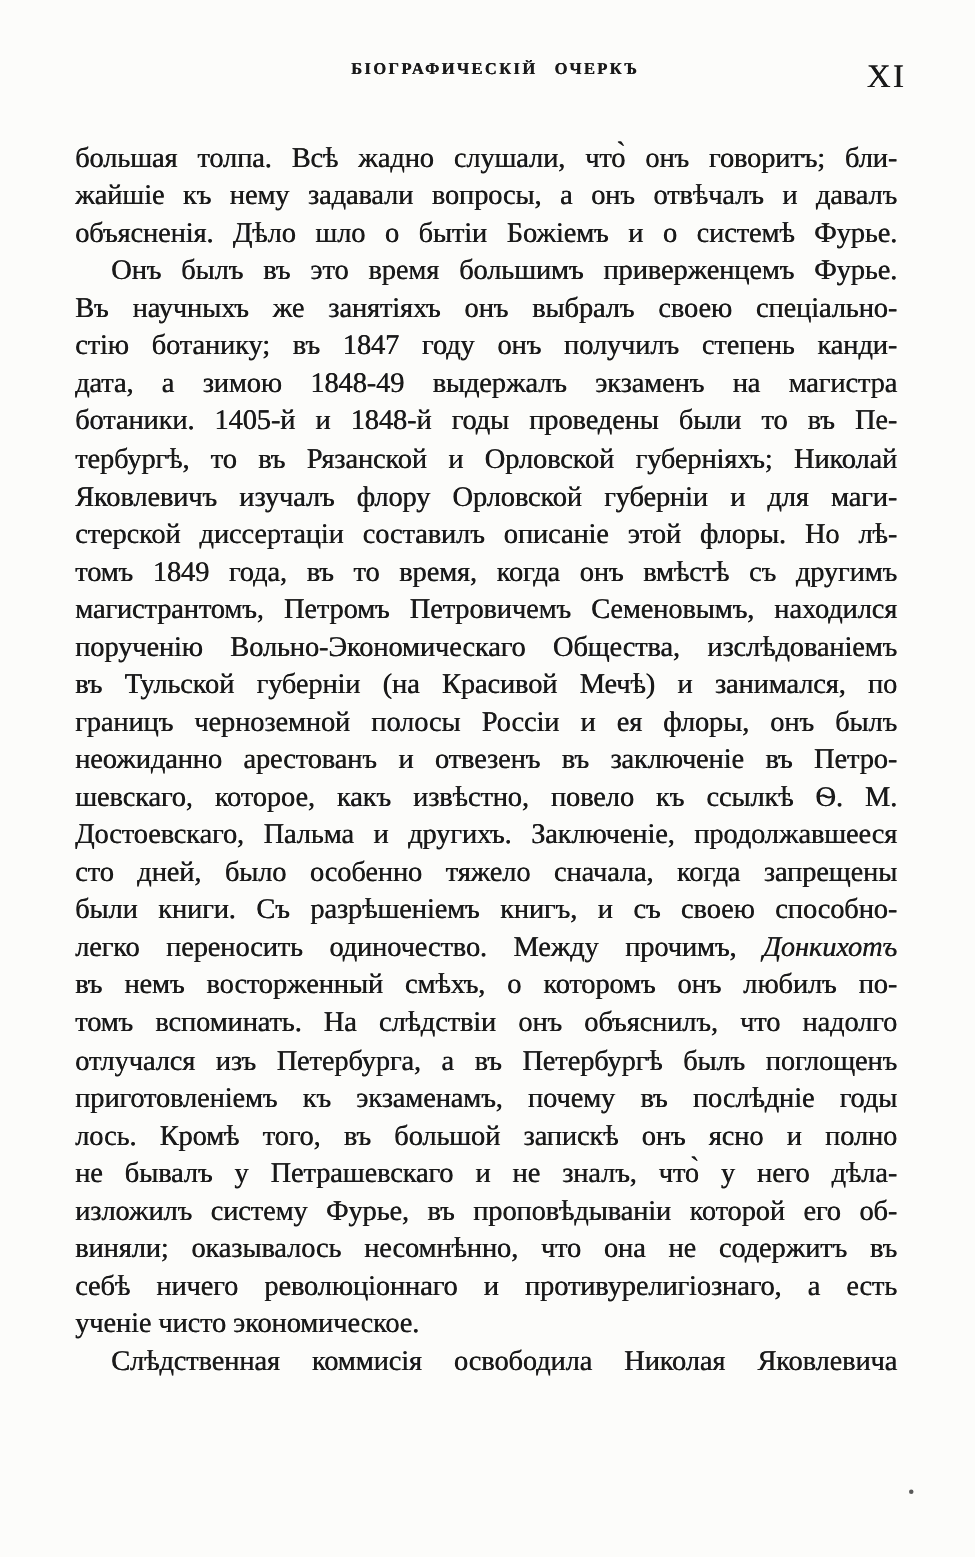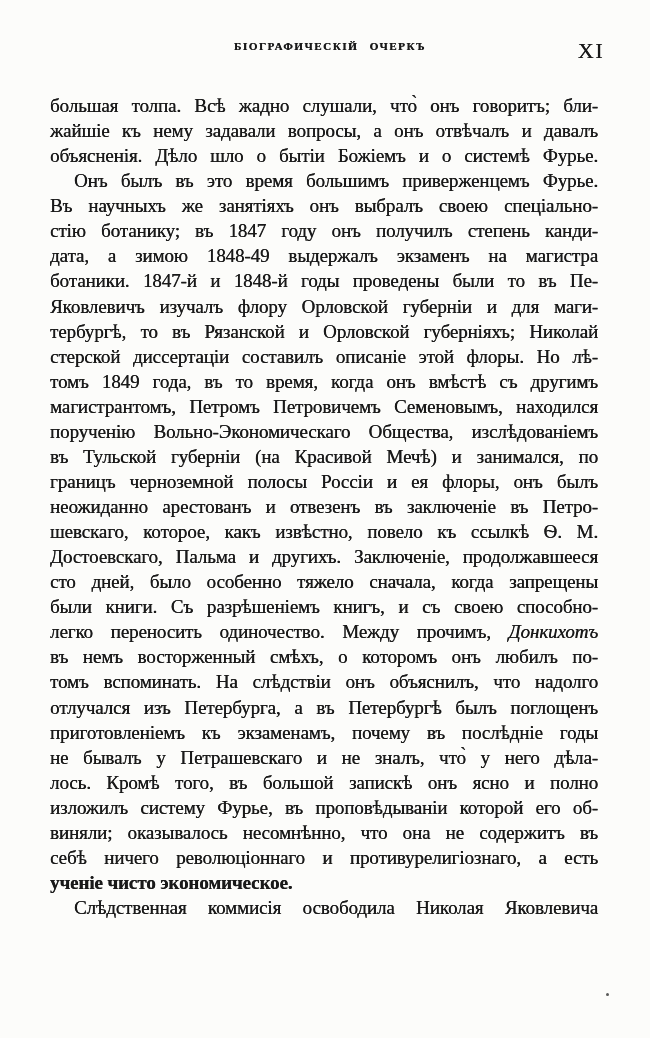--- a/index.html
+++ b/index.html
@@ -50,21 +50,21 @@
     text-shadow: 0.3px 0 currentColor;
     margin-top: 10px;
   }
   .line {
     height: 25.07px;
     text-align: justify;
     text-align-last: justify;
     white-space: normal;
   }
   .line.indent { padding-left: 24px; }
-  .line.no-stretch { text-align-last: left; font-weight: bold; }
+  .line.no-stretch { text-align-last: left; }
   .em { font-style: italic; }
   .ink-speck {
     position: absolute;
     left: 606px;
     top: 993px;
     width: 3px;
     height: 3px;
     border-radius: 50%;
     background: #3c3c3c;
     opacity: 0.85;
@@ -79,41 +79,41 @@
 </div>
 
 <div class="page-body">
     <div class="line"><span>большая толпа. Всѣ жадно слушали, что̀ онъ говоритъ; бли-</span></div>
     <div class="line"><span>жайшіе къ нему задавали вопросы, а онъ отвѣчалъ и давалъ</span></div>
     <div class="line"><span>объясненія. Дѣло шло о бытіи Божіемъ и о системѣ Фурье.</span></div>
     <div class="line indent"><span>Онъ былъ въ это время большимъ приверженцемъ Фурье.</span></div>
     <div class="line"><span>Въ научныхъ же занятіяхъ онъ выбралъ своею спеціально-</span></div>
     <div class="line"><span>стію ботанику; въ 1847 году онъ получилъ степень канди-</span></div>
     <div class="line"><span>дата, а зимою 1848-49 выдержалъ экзаменъ на магистра</span></div>
-    <div class="line"><span>ботаники. 1847-й и 1848-й годы проведены были то въ Пе-</span></div>
+    <div class="line"><span>ботаники. 1405-й и 1848-й годы проведены были то въ Пе-</span></div>
+    <div class="line"><span>тербургѣ, то въ Рязанской и Орловской губерніяхъ; Николай</span></div>
     <div class="line"><span>Яковлевичъ изучалъ флору Орловской губерніи и для маги-</span></div>
-    <div class="line"><span>тербургѣ, то въ Рязанской и Орловской губерніяхъ; Николай</span></div>
     <div class="line"><span>стерской диссертаціи составилъ описаніе этой флоры. Но лѣ-</span></div>
     <div class="line"><span>томъ 1849 года, въ то время, когда онъ вмѣстѣ съ другимъ</span></div>
     <div class="line"><span>магистрантомъ, Петромъ Петровичемъ Семеновымъ, находился</span></div>
     <div class="line"><span>порученію Вольно-Экономическаго Общества, изслѣдованіемъ</span></div>
     <div class="line"><span>въ Тульской губерніи (на Красивой Мечѣ) и занимался, по</span></div>
     <div class="line"><span>границъ черноземной полосы Россіи и ея флоры, онъ былъ</span></div>
     <div class="line"><span>неожиданно арестованъ и отвезенъ въ заключеніе въ Петро-</span></div>
     <div class="line"><span>шевскаго, которое, какъ извѣстно, повело къ ссылкѣ Ѳ. М.</span></div>
     <div class="line"><span>Достоевскаго, Пальма и другихъ. Заключеніе, продолжавшееся</span></div>
     <div class="line"><span>сто дней, было особенно тяжело сначала, когда запрещены</span></div>
     <div class="line"><span>были книги. Съ разрѣшеніемъ книгъ, и съ своею способно-</span></div>
     <div class="line"><span>легко переносить одиночество. Между прочимъ, </span><span class="em">Донкихотъ</span></div>
     <div class="line"><span>въ немъ восторженный смѣхъ, о которомъ онъ любилъ по-</span></div>
     <div class="line"><span>томъ вспоминать. На слѣдствіи онъ объяснилъ, что надолго</span></div>
     <div class="line"><span>отлучался изъ Петербурга, а въ Петербургѣ былъ поглощенъ</span></div>
     <div class="line"><span>приготовленіемъ къ экзаменамъ, почему въ послѣдніе годы</span></div>
+    <div class="line"><span>лось. Кромѣ того, въ большой запискѣ онъ ясно и полно</span></div>
     <div class="line"><span>не бывалъ у Петрашевскаго и не зналъ, что̀ у него дѣла-</span></div>
-    <div class="line"><span>лось. Кромѣ того, въ большой запискѣ онъ ясно и полно</span></div>
     <div class="line"><span>изложилъ систему Фурье, въ проповѣдываніи которой его об-</span></div>
     <div class="line"><span>виняли; оказывалось несомнѣнно, что она не содержитъ въ</span></div>
     <div class="line"><span>себѣ ничего революціоннаго и противурелигіознаго, а есть</span></div>
     <div class="line no-stretch"><span>ученіе чисто экономическое.</span></div>
     <div class="line indent"><span>Слѣдственная коммисія освободила Николая Яковлевича</span></div>
   </div>
 
 <div class="ink-speck"></div>
 
 </body></html>

